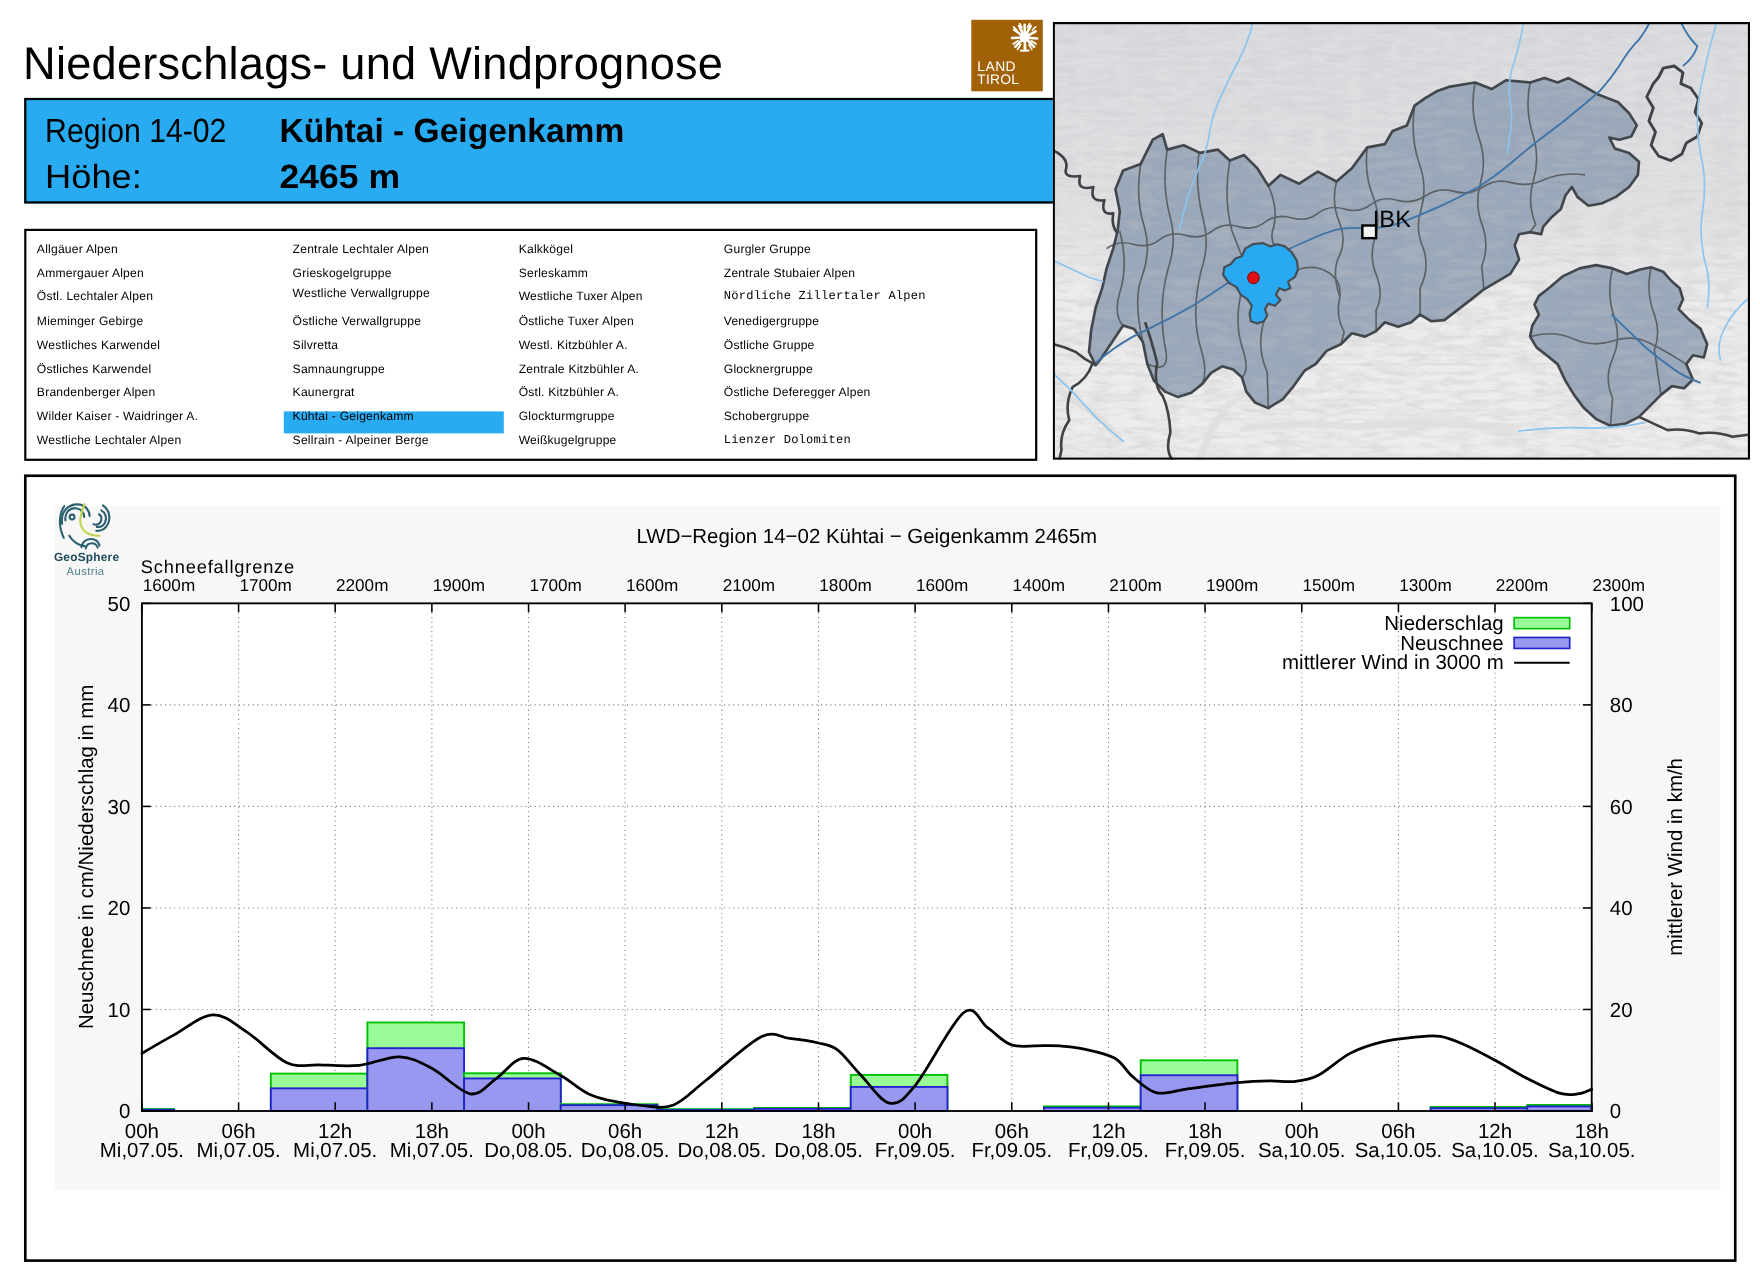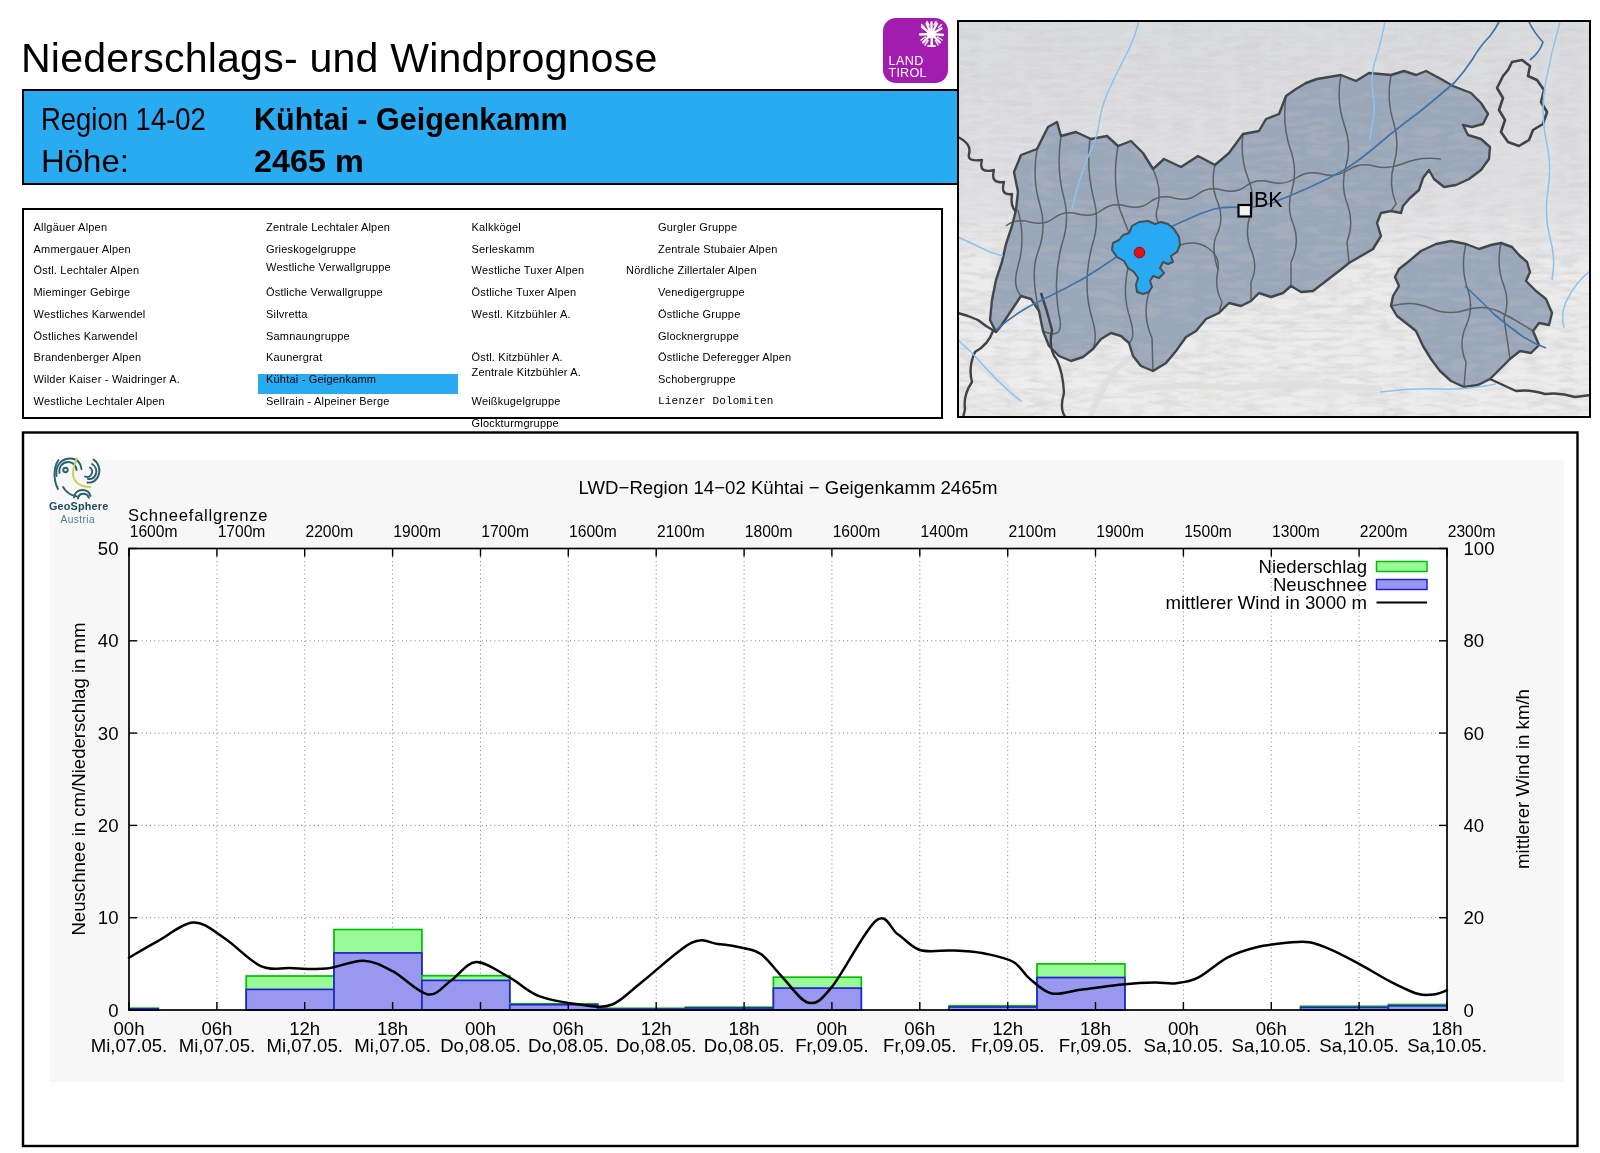--- a/index.html
+++ b/index.html
@@ -2,21 +2,21 @@
 <html><head><meta charset="utf-8">
 <style>
 html,body{margin:0;padding:0;width:1600px;height:1153px;background:#fff;
 font-family:"Liberation Sans",sans-serif;-webkit-font-smoothing:antialiased;}
 *{box-sizing:border-box;}
 .abs{position:absolute;}
 </style></head>
 <body>
 <div class="abs" style="left:21px;top:34px;font-size:41.5px;color:#000;letter-spacing:0.2px;transform:scaleX(0.99);transform-origin:0 0;">Niederschlags- und Windprognose</div>
 
-<div class="abs" style="left:883px;top:18px;width:65px;height:65px;background:#a21caf;border-radius:13px;">
+<div class="abs" style="left:883px;top:18px;width:65px;height:65px;background:#a16207;">
 <svg width="65" height="65" viewBox="0 0 65 65" xmlns="http://www.w3.org/2000/svg">
 <g fill="#fff" stroke="#fff">
 <circle cx="48.5" cy="16" r="4.6" stroke="none"></circle>
 <g stroke-width="2.3" stroke-linecap="round">
 <line x1="48.5" y1="16" x2="48.5" y2="4.5"></line>
 <line x1="48.5" y1="16" x2="58.5" y2="10.5"></line>
 <line x1="48.5" y1="16" x2="60" y2="17"></line>
 <line x1="48.5" y1="16" x2="57" y2="24.5"></line>
 <line x1="48.5" y1="16" x2="49" y2="27.5"></line>
 <line x1="48.5" y1="16" x2="40" y2="24.5"></line>
@@ -56,40 +56,40 @@
 <div style="position:absolute;left:242px;top:11.0px;">Zentrale Lechtaler Alpen</div>
 <div style="position:absolute;left:447.5px;top:11.0px;">Kalkkögel</div>
 <div style="position:absolute;left:634px;top:11.0px;">Gurgler Gruppe</div>
 <div style="position:absolute;left:9.5px;top:32.7px;">Ammergauer Alpen</div>
 <div style="position:absolute;left:242px;top:32.7px;">Grieskogelgruppe</div>
 <div style="position:absolute;left:447.5px;top:32.7px;">Serleskamm</div>
 <div style="position:absolute;left:634px;top:32.7px;">Zentrale Stubaier Alpen</div>
 <div style="position:absolute;left:9.5px;top:54.4px;">Östl. Lechtaler Alpen</div>
 <div style="position:absolute;left:242px;top:51px;">Westliche Verwallgruppe</div>
 <div style="position:absolute;left:447.5px;top:54.4px;">Westliche Tuxer Alpen</div>
-<div style="position:absolute;left:602px;top:54.4px;">Nördliche Zillertaler Alpen</div>
+<div style="position:absolute;left:634px;top:54.4px;font-family:Liberation Mono, monospace;">Nördliche Zillertaler Alpen</div>
 <div style="position:absolute;left:9.5px;top:76.1px;">Mieminger Gebirge</div>
 <div style="position:absolute;left:242px;top:76.1px;">Östliche Verwallgruppe</div>
 <div style="position:absolute;left:447.5px;top:76.1px;">Östliche Tuxer Alpen</div>
 <div style="position:absolute;left:634px;top:76.1px;">Venedigergruppe</div>
 <div style="position:absolute;left:9.5px;top:97.8px;">Westliches Karwendel</div>
 <div style="position:absolute;left:242px;top:97.8px;">Silvretta</div>
 <div style="position:absolute;left:447.5px;top:97.8px;">Westl. Kitzbühler A.</div>
 <div style="position:absolute;left:634px;top:97.8px;">Östliche Gruppe</div>
 <div style="position:absolute;left:9.5px;top:119.5px;">Östliches Karwendel</div>
 <div style="position:absolute;left:242px;top:119.5px;">Samnaungruppe</div>
-<div style="position:absolute;left:447.5px;top:119.5px;margin-top:36px;">Zentrale Kitzbühler A.</div>
+<div style="position:absolute;left:447.5px;top:119.5px;">Zentrale Kitzbühler A.</div>
 <div style="position:absolute;left:634px;top:119.5px;">Glocknergruppe</div>
 <div style="position:absolute;left:9.5px;top:141.2px;">Brandenberger Alpen</div>
 <div style="position:absolute;left:242px;top:141.2px;">Kaunergrat</div>
 <div style="position:absolute;left:447.5px;top:141.2px;">Östl. Kitzbühler A.</div>
 <div style="position:absolute;left:634px;top:141.2px;">Östliche Deferegger Alpen</div>
 <div style="position:absolute;left:9.5px;top:162.9px;">Wilder Kaiser - Waidringer A.</div>
 <div style="position:absolute;left:242px;top:162.9px;">Kühtai - Geigenkamm</div>
-<div style="position:absolute;left:447.5px;top:162.9px;margin-top:44px;">Glockturmgruppe</div>
+<div style="position:absolute;left:447.5px;top:162.9px;">Glockturmgruppe</div>
 <div style="position:absolute;left:634px;top:162.9px;">Schobergruppe</div>
 <div style="position:absolute;left:9.5px;top:184.6px;">Westliche Lechtaler Alpen</div>
 <div style="position:absolute;left:242px;top:184.6px;">Sellrain - Alpeiner Berge</div>
 <div style="position:absolute;left:447.5px;top:184.6px;">Weißkugelgruppe</div>
 <div style="position:absolute;left:634px;top:184.6px;font-family:Liberation Mono, monospace;">Lienzer Dolomiten</div>
 </div>
 
 <svg width="634" height="398" viewBox="957 20 634 398" xmlns="http://www.w3.org/2000/svg" style="position:absolute;left:957px;top:20px">
 <defs>
 <filter id="tgrain" x="0%" y="0%" width="100%" height="100%">

